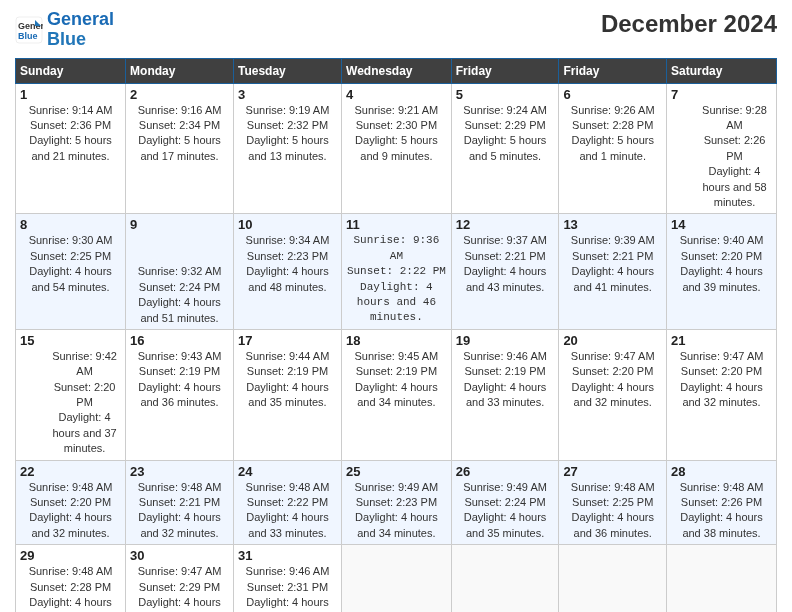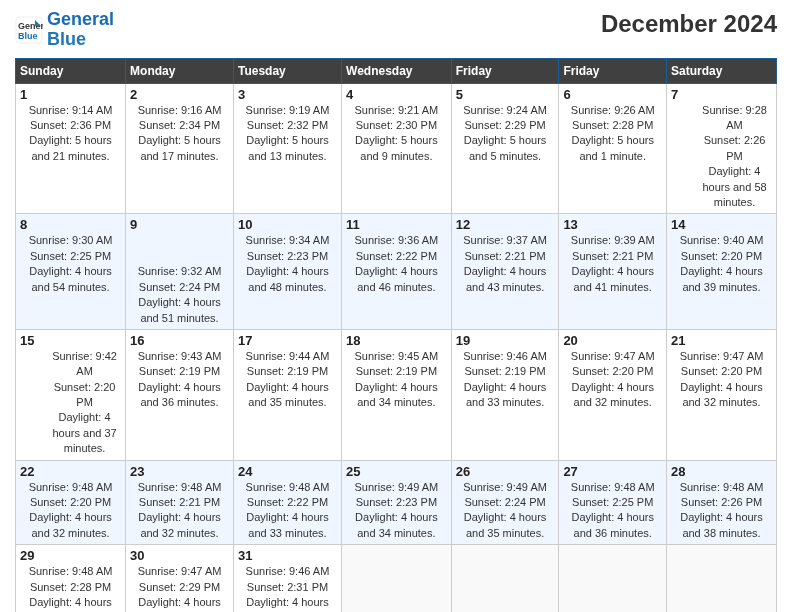--- a/index.html
+++ b/index.html
@@ -192,21 +192,21 @@
 Daylight: 4 hours and 51 minutes.</div>
           </td>
           <td>
             <span class="day-num">10</span>
             <div class="day-info" style="white-space: pre-line;">Sunrise: 9:34 AM
 Sunset: 2:23 PM
 Daylight: 4 hours and 48 minutes.</div>
           </td>
           <td>
             <span class="day-num">11</span>
-            <div class="day-info" style="white-space: pre-line;">Sunrise: 9:36 AM
+            <div class="day-info" style="white-space: pre-line; font-family: Liberation Mono, monospace;">Sunrise: 9:36 AM
 Sunset: 2:22 PM
 Daylight: 4 hours and 46 minutes.</div>
           </td>
           <td>
             <span class="day-num">12</span>
             <div class="day-info" style="white-space: pre-line;">Sunrise: 9:37 AM
 Sunset: 2:21 PM
 Daylight: 4 hours and 43 minutes.</div>
           </td>
           <td>

